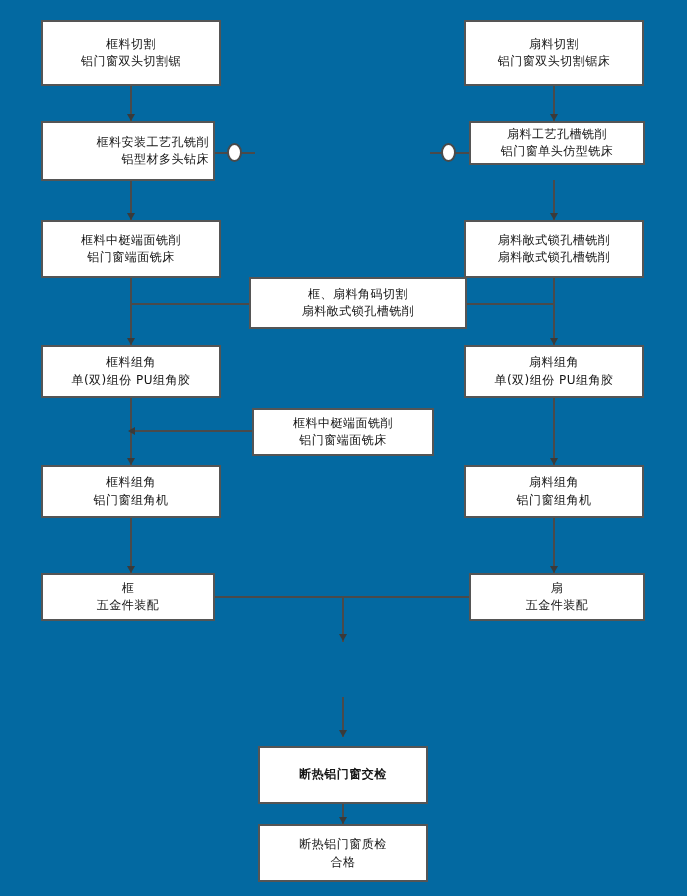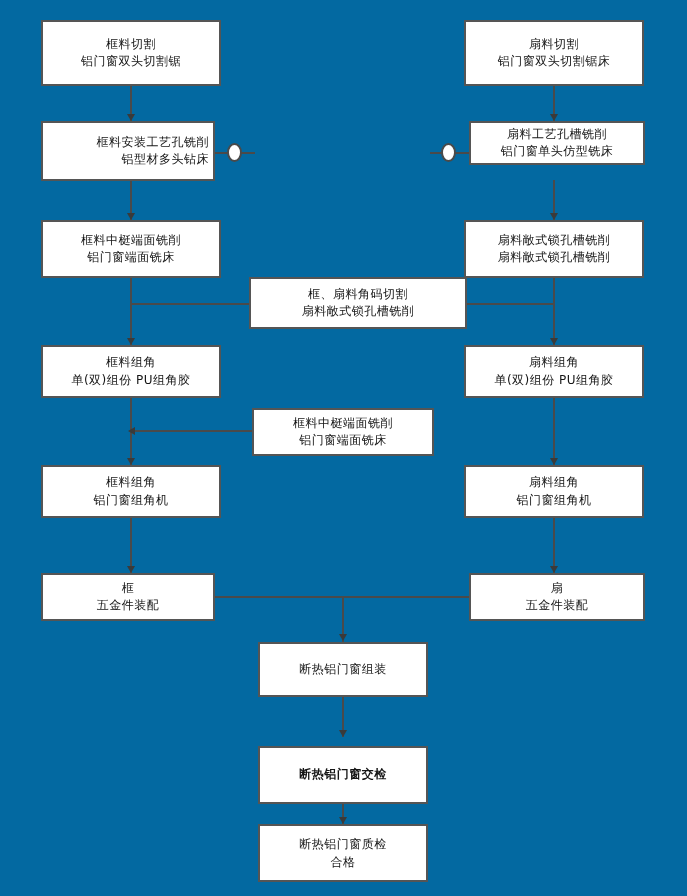--- a/index.html
+++ b/index.html
@@ -191,23 +191,20 @@
 
   <div class="node" style="left:41px;top:573px;width:174px;height:48px;">
     <span class="ln">框</span>
     <span class="ln">五金件装配</span>
   </div>
   <div class="node" style="left:469px;top:573px;width:176px;height:48px;">
     <span class="ln">扇</span>
     <span class="ln">五金件装配</span>
   </div>
 
-  <div class="node" style="left:258px;top:642px;width:170px;height:55px;">
-    <span class="ln">断热铝门窗组装</span>
-  </div>
   <div class="node" style="left:258px;top:746px;width:170px;height:58px;font-weight:bold;">
     <span class="ln">断热铝门窗交检</span>
   </div>
   <div class="node tall" style="left:258px;top:824px;width:170px;height:58px;text-align:right;">
     <span class="ln">断热铝门窗质检</span>
     <span class="ln">合格</span>
   </div>
 
 </div>
 

